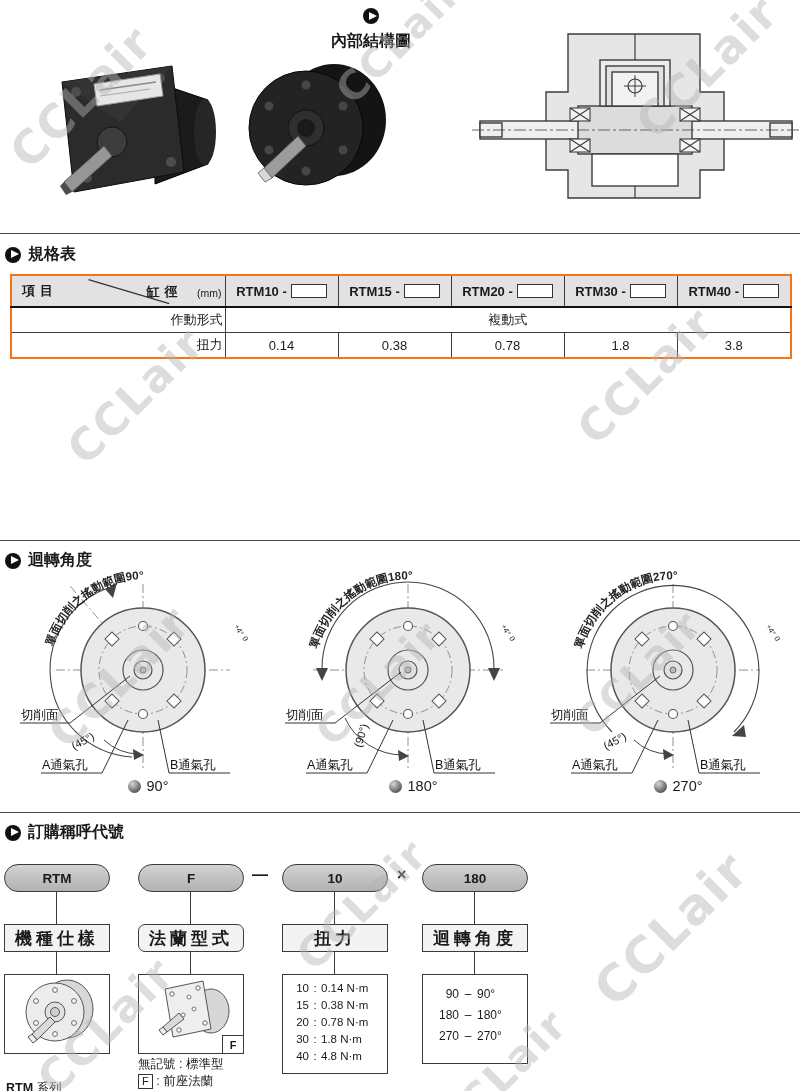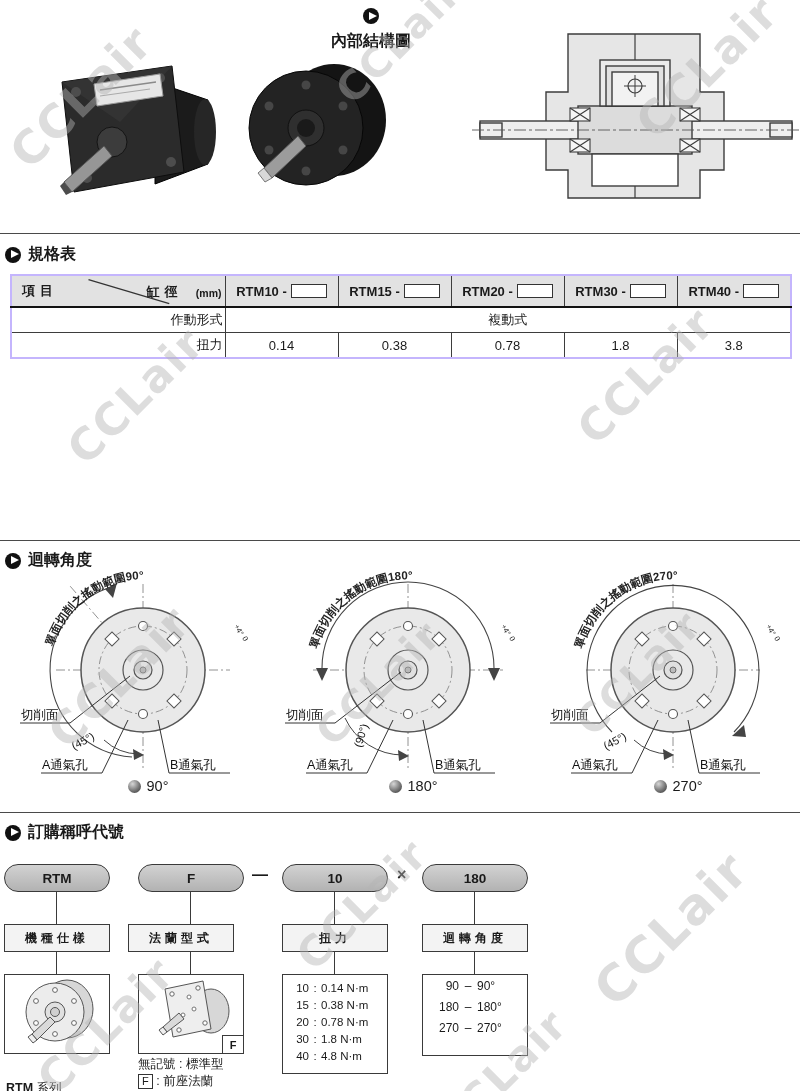--- a/index.html
+++ b/index.html
@@ -12,47 +12,47 @@
   
   .sec-title{position:absolute;display:flex;align-items:center;gap:7px;
              font-size:16px;font-weight:bold;z-index:3;}
   .sec-icon{width:16px;height:16px;border-radius:50%;background:#111;position:relative;flex:0 0 16px;}
   .sec-icon::after{content:"";position:absolute;left:6px;top:3.5px;width:0;height:0;
                    border-left:8px solid #fff;border-top:4.5px solid transparent;border-bottom:4.5px solid transparent;}
   .divider{position:absolute;left:0;width:800px;height:1px;background:#4a4a4a;z-index:2;}
   .abs{position:absolute;}
   
   .spec-table{position:absolute;left:10px;top:274px;width:780px;border-collapse:collapse;
-              table-layout:fixed;z-index:3;background:#fff;border:2px solid #c4b5fd;}
+              table-layout:fixed;z-index:3;background:#fff;border:2px solid #f97316;}
   .spec-table td{border:1px solid #3d3d3d;font-size:13px;height:24px;padding:0 2px;
                  text-align:center;vertical-align:middle;}
   .spec-table tr.head td{border-bottom:2px solid #111;background:#e2e2e2;font-weight:bold;height:30px;}
   .spec-table tr.alt td{background:#e9e9e9;}
   .spec-table td.lbl{text-align:right;padding-left:0;position:relative;}
   .spec-table .unit{position:absolute;right:5px;bottom:4px;font-size:11px;font-weight:normal;}
   .corner{position:relative;}
   .corner .c-left{position:absolute;left:10px;top:6px;font-weight:bold;letter-spacing:5px;}
   .corner .c-right{position:absolute;right:42px;bottom:5px;font-weight:bold;letter-spacing:5px;}
-  .corner .c-unit{position:absolute;right:3px;bottom:7px;font-size:10.5px;font-weight:bold;}
+  .corner .c-unit{position:absolute;right:3px;bottom:7px;font-size:10.5px;font-weight:normal;}
   .model-cell{display:flex;align-items:center;justify-content:center;gap:4px;}
   .blank-box{display:inline-block;width:34px;height:12px;border:1px solid #333;background:#fff;}
   
   .diagram{position:absolute;top:570px;width:260px;height:212px;z-index:3;}
   .cap{position:absolute;top:778px;width:260px;display:flex;align-items:center;justify-content:center;
        gap:6px;font-size:14.5px;z-index:3;}
   .sphere{width:13px;height:13px;border-radius:50%;
           background:radial-gradient(circle at 35% 30%, #d6d6d6, #767676 55%, #2f2f2f);}
   
   .pill{position:absolute;top:864px;height:26px;border:1.5px solid #3a3a3a;border-radius:14px;
         background:linear-gradient(#d2d2d2,#b2b2b2);display:flex;align-items:center;justify-content:center;
         font-weight:bold;font-size:13.5px;z-index:3;}
   .sep{position:absolute;top:866px;font-size:16px;font-weight:bold;z-index:3;}
   .vline{position:absolute;width:1px;background:#3a3a3a;z-index:2;}
   .catbox{position:absolute;top:924px;height:26px;border:1px solid #3a3a3a;background:#f3f3f3;
-          display:flex;align-items:center;justify-content:center;font-weight:bold;font-size:12px;
+          display:flex;align-items:center;justify-content:center;font-weight:bold;font-size:17px;
           letter-spacing:4px;z-index:3;}
   .cbox{position:absolute;top:974px;border:1px solid #3a3a3a;background:#fff;z-index:3;}
   .trow{display:flex;align-items:center;font-size:11.5px;height:17px;padding-left:8px;white-space:nowrap;}
   .tcode{width:18px;text-align:right;}
   .tsep{width:12px;text-align:center;}
   .arow{display:flex;align-items:center;font-size:12px;height:21px;padding-left:12px;white-space:nowrap;}
   .acode{width:24px;text-align:right;}
   .asep{width:18px;text-align:center;}
   .fbadge{position:absolute;right:-1px;bottom:-1px;width:20px;height:17px;border:1px solid #3a3a3a;
           background:#fff;font-size:11px;font-weight:bold;display:flex;align-items:center;justify-content:center;z-index:4;}
@@ -378,21 +378,21 @@
   <div class="pill" style="left:282px;width:104px;">10</div>
   <div class="sep" style="left:397px;">×</div>
   <div class="pill" style="left:422px;width:104px;">180</div>
 
   <div class="vline" style="left:56px;top:891px;height:33px;"></div>
   <div class="vline" style="left:190px;top:891px;height:33px;"></div>
   <div class="vline" style="left:334px;top:891px;height:33px;"></div>
   <div class="vline" style="left:474px;top:891px;height:33px;"></div>
 
   <div class="catbox" style="left:4px;width:104px;">機種仕樣</div>
-  <div class="catbox" style="left:128px;width:104px;">法蘭型式</div>
+  <div class="catbox" style="left:138px;width:104px;border-radius:7px;">法蘭型式</div>
   <div class="catbox" style="left:282px;width:104px;">扭力</div>
   <div class="catbox" style="left:422px;width:104px;">迴轉角度</div>
 
   <div class="vline" style="left:56px;top:950px;height:24px;"></div>
   <div class="vline" style="left:190px;top:950px;height:24px;"></div>
   <div class="vline" style="left:334px;top:950px;height:24px;"></div>
   <div class="vline" style="left:474px;top:950px;height:24px;"></div>
 
   <div class="cbox" style="left:4px;width:104px;height:78px;">
     <svg width="102" height="76" viewBox="0 0 102 76">
@@ -449,21 +449,21 @@
         <span class="tsep">:</span>
         <span class="tval">1.8  N·m</span>
       </div>
     <div class="trow">
         <span class="tcode">40</span>
         <span class="tsep">:</span>
         <span class="tval">4.8  N·m</span>
       </div>
   </div>
 
-  <div class="cbox" style="left:422px;width:104px;height:80px;padding-top:0;">
+  <div class="cbox" style="left:422px;width:104px;height:80px;padding-top:8px;">
     <div class="arow">
         <span class="acode">90</span>
         <span class="asep">–</span>
         <span class="aval">90°</span>
       </div>
     <div class="arow">
         <span class="acode">180</span>
         <span class="asep">–</span>
         <span class="aval">180°</span>
       </div>

